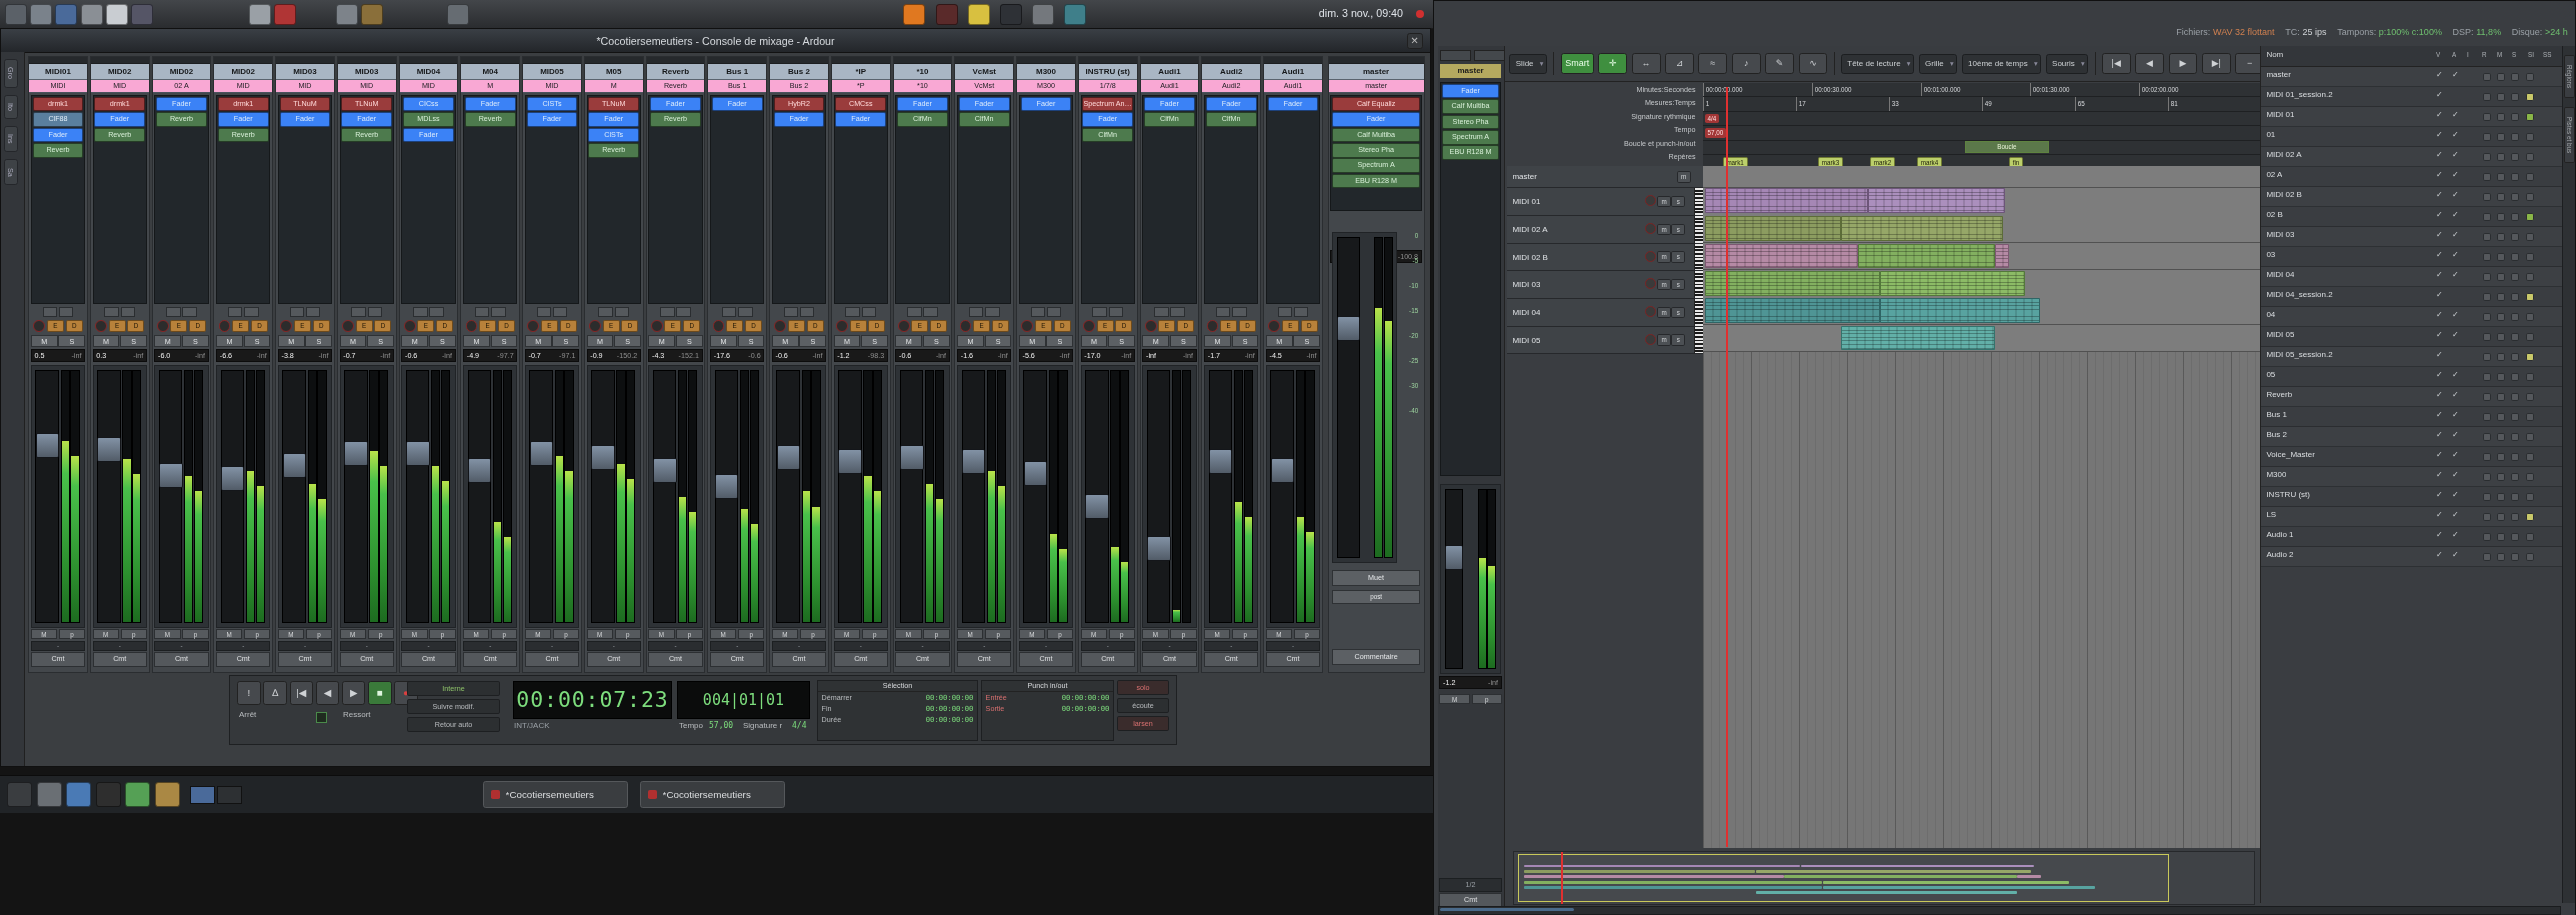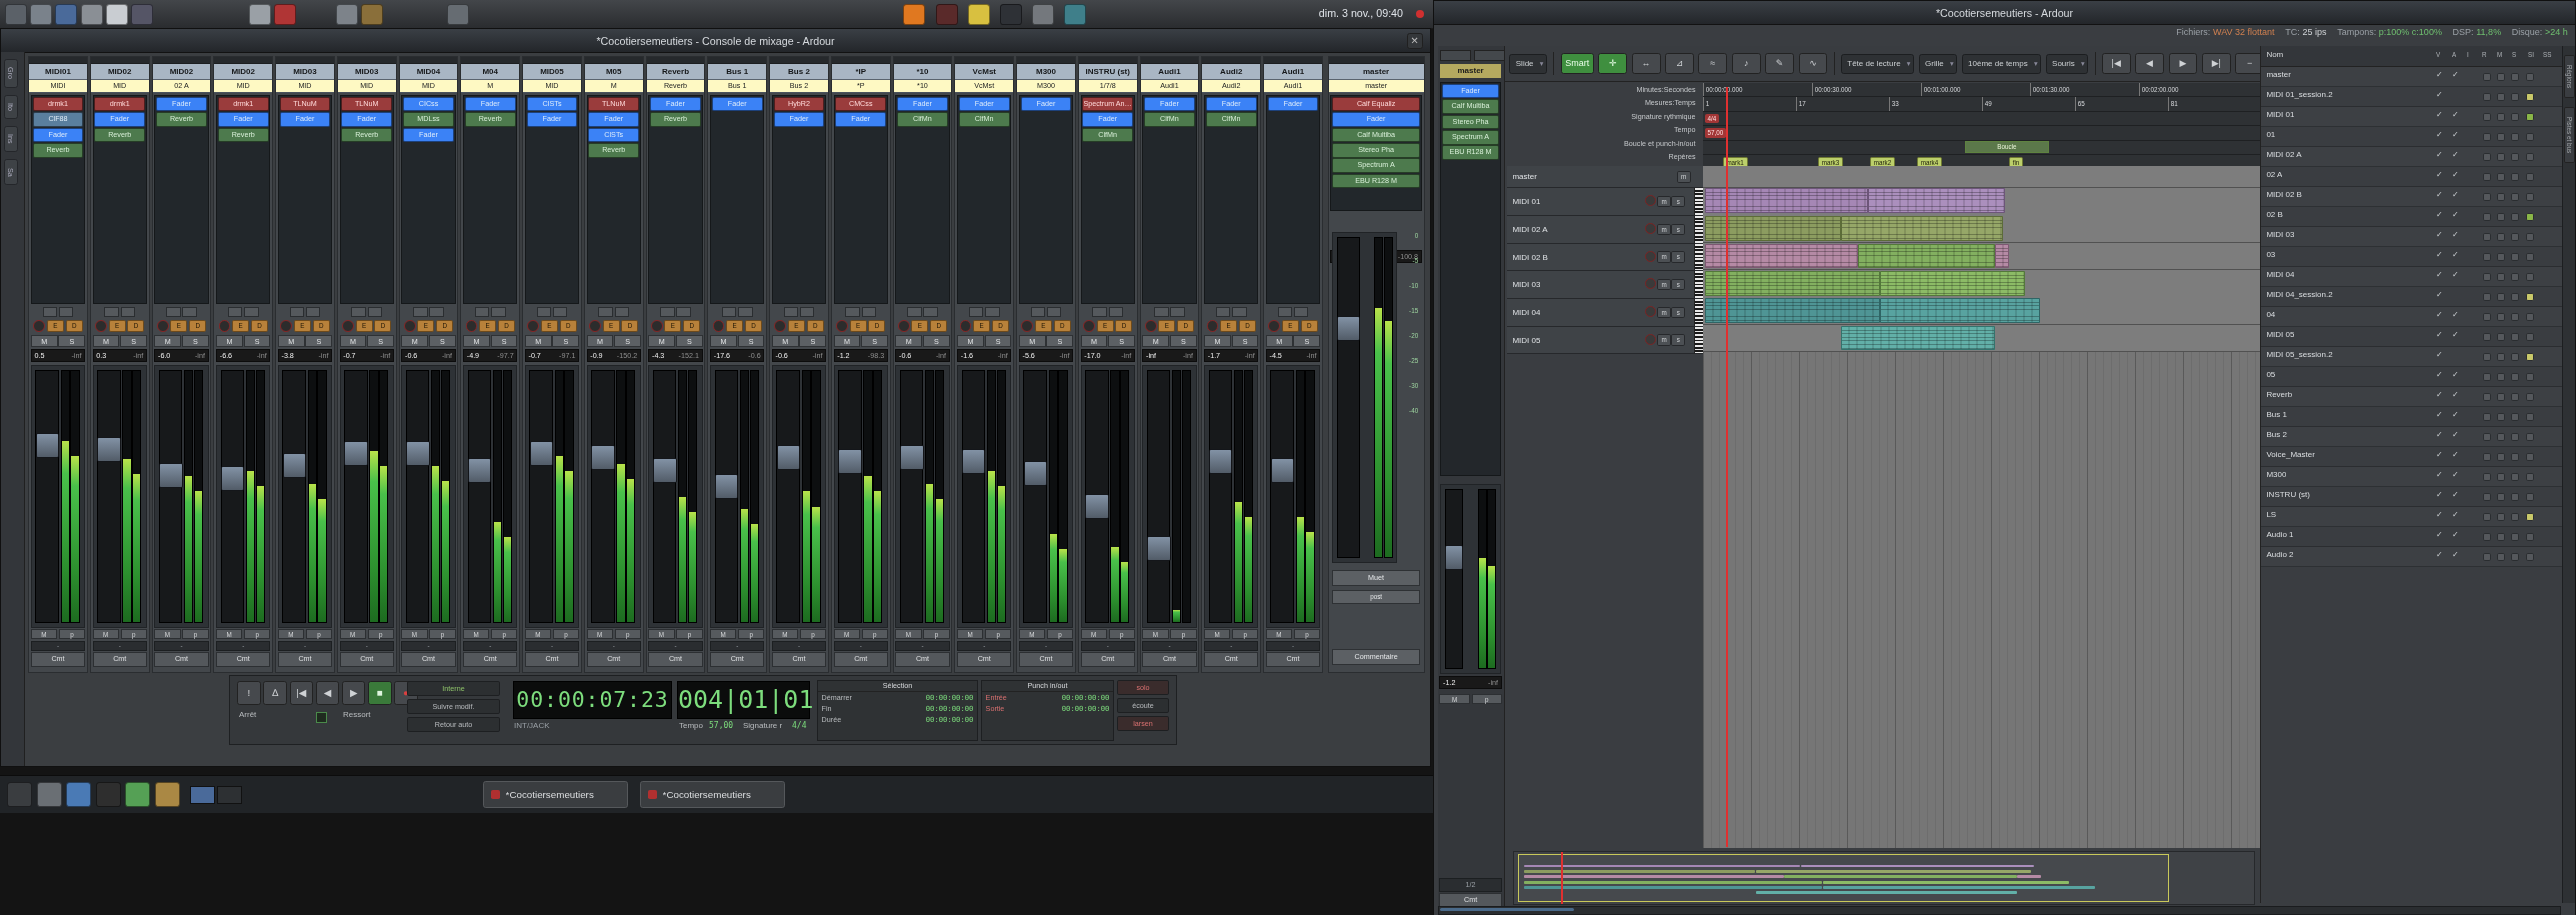--- a/index.html
+++ b/index.html
@@ -19,21 +19,21 @@
   .titlebar{height:23px;background:linear-gradient(#3a3f45,#23262a);border-bottom:0.9px solid #121212;
     display:flex;align-items:center;justify-content:center;position:relative;font-size:10.7px;color:#d5d9dd}
   .closex{position:absolute;right:7.2px;top:3.6px;width:14.3px;height:14.3px;font-size:9.8px;color:#bbb;text-align:center;line-height:14.3px;background:#34373a;border:0.9px solid #202020;border-radius:2.7px}
   #mixer-left-tabs{position:absolute;left:0;top:23px;width:23px;bottom:0;background:#33363a;border-right:0.9px solid #202020}
   .vtab{margin:7.2px 2.7px;padding:7.2px 1.8px;background:#3e4246;border:0.9px solid #24262a;border-radius:2.7px;
     writing-mode:vertical-rl;font-size:7.2px;color:#aab;text-align:center}
   #strips{position:absolute;left:27px;top:27px;width:1295px;height:617px;display:flex;gap:1.8px}
   .strip{flex:1;background:#43474b;border:0.9px solid #2a2d30;position:relative;min-width:0}
   .sgrp{height:6.3px;background:#26292c;border-bottom:0.9px solid #1c1e20}
   .sname{height:15px;background:#a9b6c4;color:#16181a;font-size:8px;font-weight:bold;text-align:center;line-height:15px;border-bottom:0.9px solid #5a636e}
-  .ssub{height:11.6px;background:#fef9c3;color:#1a1c1f;font-size:7.2px;text-align:center;line-height:11.6px;border-bottom:0.9px solid #4a525c}
+  .ssub{height:11.6px;background:#f9a8d4;color:#1a1c1f;font-size:7.2px;text-align:center;line-height:11.6px;border-bottom:0.9px solid #4a525c}
   .sprocs{position:absolute;left:1.8px;right:1.8px;top:38px;height:209px;background:#22272b;border:0.9px solid #15181a;padding:0.9px;box-sizing:border-box}
   .proc{height:12.5px;line-height:12.5px;font-size:7.2px;text-align:center;margin-bottom:0.9px;border-radius:1.8px;border:0.9px solid rgba(0,0,0,.5)}
   .pc-r{background:#9a3c3c;color:#ffd9d9}
   .pc-b{background:#3b82f6;color:#dcebfb}
   .pc-g{background:#4d7a4d;color:#d9f0d9}
   .pc-t{background:#5a7f9e;color:#e2eef9}
   .srowa{position:absolute;left:1.8px;right:1.8px;top:250px;height:9px;display:flex;gap:1.8px;justify-content:center}
   .srowa div{width:12.5px;height:8px;background:#55595d;border:0.9px solid #2a2d30}
   .srowb{position:absolute;left:1.8px;right:1.8px;top:262px;height:13.4px;display:flex;gap:1.8px;align-items:center;justify-content:center}
   .srec{width:9.8px;height:9.8px;border-radius:50%;background:#2c2c2c;border:1.8px solid #8a2626}
@@ -1178,21 +1178,21 @@
       <div style="position: absolute; left: 9px; top: 34px; font-size: 8px; color: rgb(185, 188, 191);">Arrêt</div>
       <div style="position: absolute; left: 86px; top: 36px; width: 9px; height: 9px; background: rgb(31, 43, 31); border: 0.9px solid rgb(74, 138, 74);"></div>
       <div style="position: absolute; left: 113px; top: 34px; font-size: 8px; color: rgb(185, 188, 191);">Ressort</div>
       <div style="position: absolute; left: 177px; top: 4.5px; width: 93px; display: flex; flex-direction: column; gap: 2.7px;">
         <div class="tchip" style="color: rgb(143, 196, 106);">Interne</div>
         <div class="tchip" style="color: rgb(185, 188, 191);">Suivre modif.</div>
         <div class="tchip" style="color: rgb(185, 188, 191);">Retour auto</div>
       </div>
       <div class="clockbox mono" style="position: absolute; left: 283px; top: 4.5px; width: 157px; height: 36px; font-size: 21.5px; line-height: 36px; letter-spacing: 0.9px;">00:00:07:23</div>
       <div style="position: absolute; left: 284px; top: 45px; font-size: 8px; color: rgb(154, 160, 166);">INT/JACK</div>
-      <div class="clockbox mono" style="position: absolute; left: 447px; top: 4.5px; width: 131px; height: 36px; font-size: 25px; line-height: 36px;">004|01|01</div>
+      <div class="clockbox mono" style="position: absolute; left: 447px; top: 4.5px; width: 131px; height: 36px; font-size: 15px; line-height: 36px;">004|01|01</div>
       <div style="position: absolute; left: 449px; top: 45px; font-size: 8px; color: rgb(185, 188, 191);">Tempo</div>
       <div class="mono" style="position: absolute; left: 479px; top: 45px; font-size: 8px; color: rgb(125, 221, 125);">57,00</div>
       <div style="position: absolute; left: 513px; top: 45px; font-size: 8px; color: rgb(185, 188, 191);">Signature r</div>
       <div class="mono" style="position: absolute; left: 562px; top: 45px; font-size: 8px; color: rgb(125, 221, 125);">4/4</div>
       <div class="panelbox" style="position: absolute; left: 587px; top: 3.6px; width: 159px; height: 59px;">
         <div class="pbh">Sélection</div>
         <div class="pbrow">
           <div style="color: rgb(185, 188, 191);">Démarrer</div>
           <div class="v mono">00:00:00:00</div>
         </div>
@@ -1239,23 +1239,20 @@
       <div class="dot"></div>
       <div class="lbl ell">*Cocotiersemeutiers</div>
     </div>
     <div class="wtab" style="left: 640px;">
       <div class="dot"></div>
       <div class="lbl ell">*Cocotiersemeutiers</div>
     </div>
   </div>
 
 <div id="editor">
-  <div class="titlebar">
-    <span>*Cocotiersemeutiers - Ardour</span>
-  </div>
   <div id="ed-status">
       <div style="display: flex; gap: 2.7px;">
         <div style="color: rgb(154, 160, 166);">Fichiers:</div>
         <div style="color: rgb(208, 128, 80);">WAV 32 flottant</div>
       </div>
       <div style="display: flex; gap: 2.7px;">
         <div style="color: rgb(154, 160, 166);">TC:</div>
         <div style="color: rgb(207, 210, 213);">25 ips</div>
       </div>
       <div style="display: flex; gap: 2.7px;">

